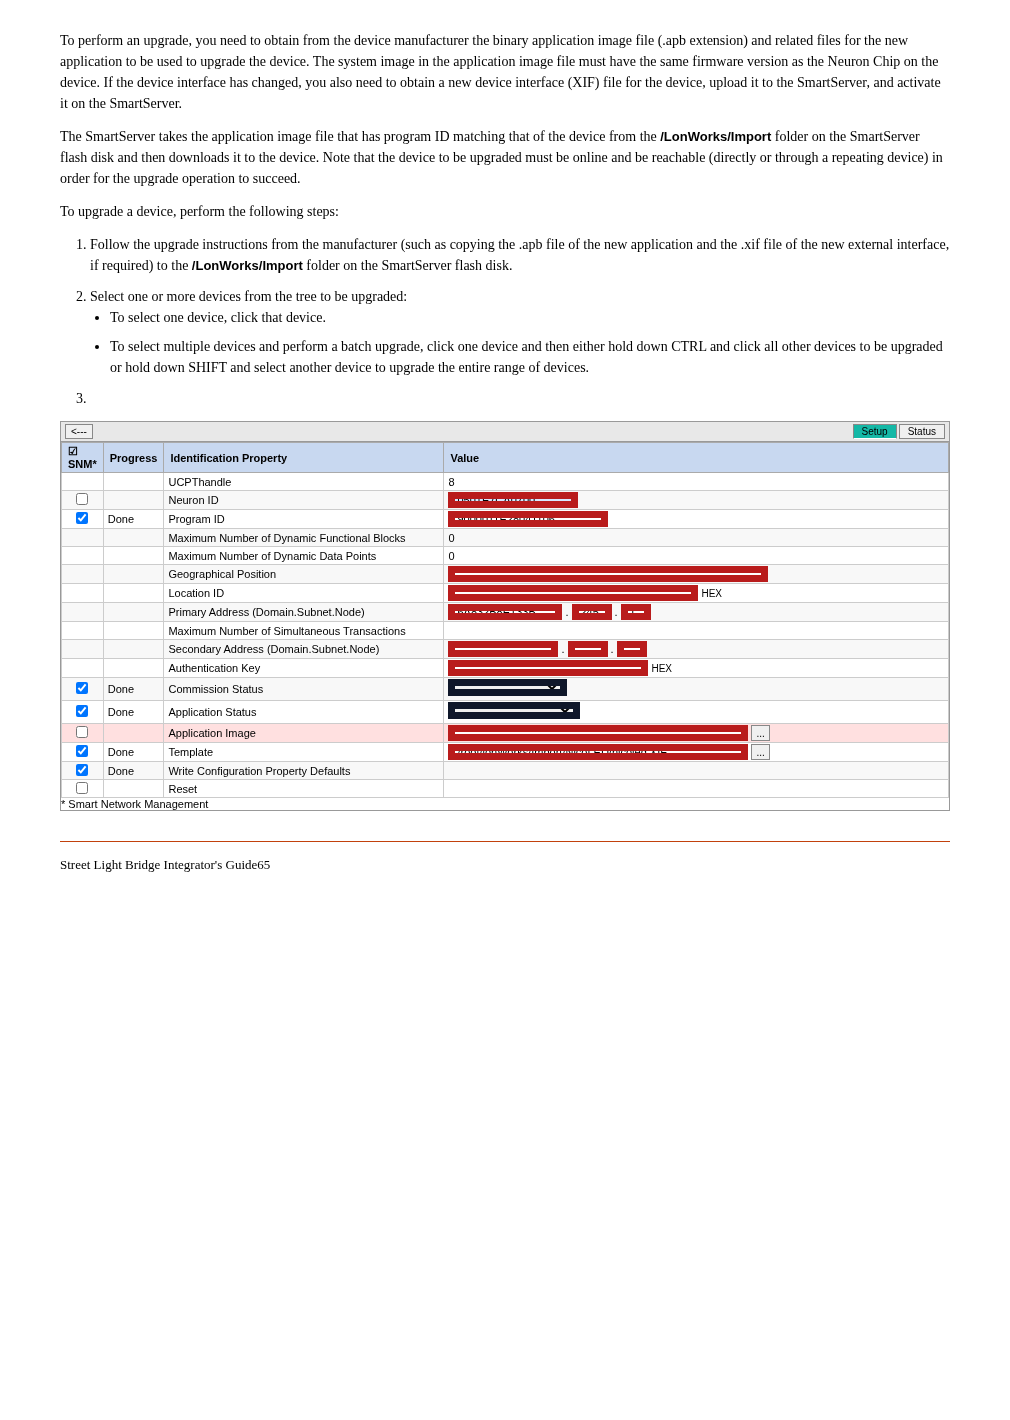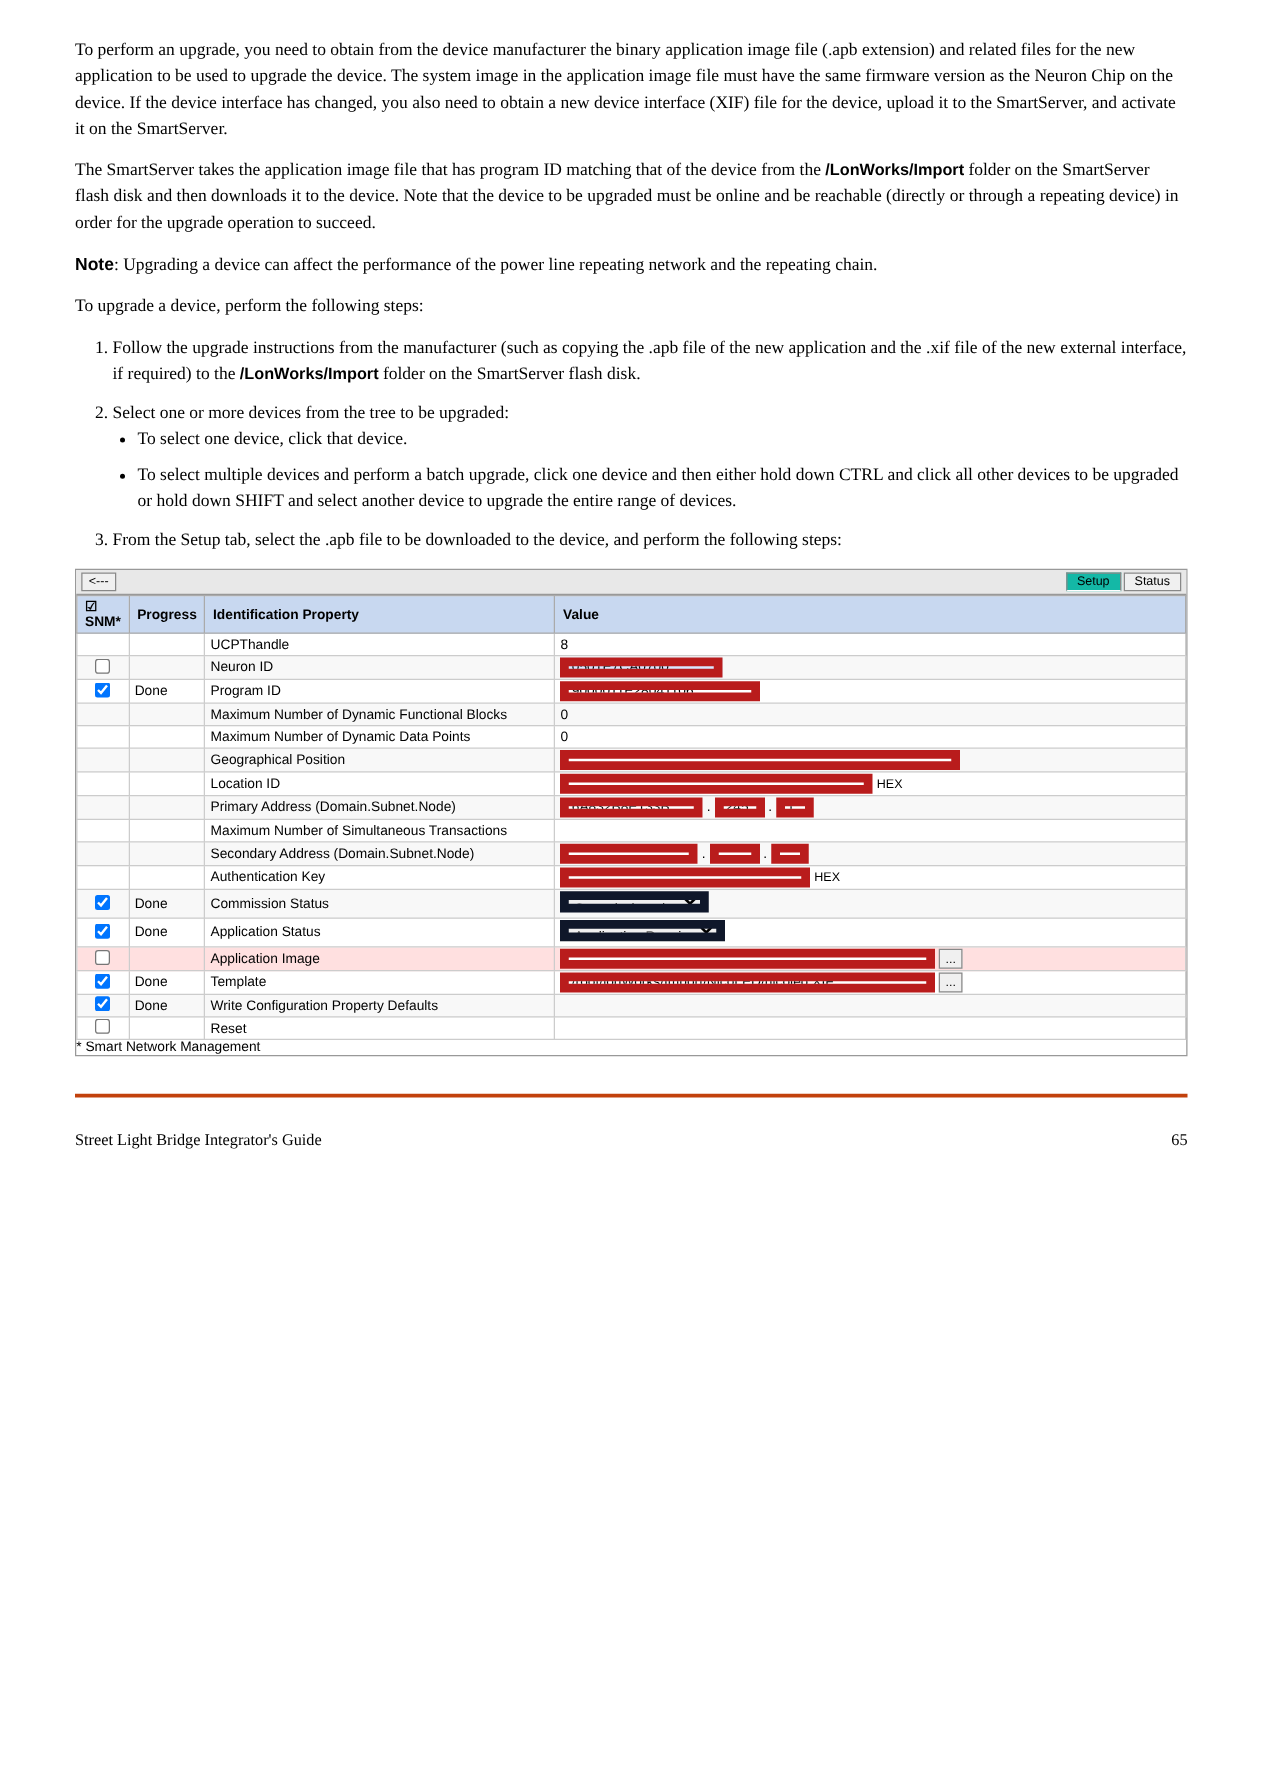--- a/index.html
+++ b/index.html
@@ -155,24 +155,23 @@
     .small-btn {
       font-size: 10px;
       padding: 0 4px;
       border: 1px solid #888;
       background: #f0f0f0;
       height: 16px;
       cursor: pointer;
     }
     .footer-bar {
       display: flex;
-      justify-content: space-between;
-      padding-top: 26px;
+      padding-top: 15px;
       font-size: 13px;
-      border-top: 3px solid #c2410c;
+      border-top: 1px solid #c2410c;
       margin-top: 30px;
     }
     .footer-note {
       font-size: 11px;
       font-family: Liberation Sans, sans-serif;
     }
     .checkbox-cell {
       text-align: center;
     }
     input[type="checkbox"] {
@@ -184,39 +183,35 @@
 <body>
 
 <div class="content-area">
 
   <p>To perform an upgrade, you need to obtain from the device manufacturer the binary application image file (.apb extension) and related files for the new application to be used to upgrade the device.  The system image in the application image file must have the same firmware version as the Neuron Chip on the device.  If the device interface has changed, you also need to obtain a new device interface (XIF) file for the device, upload it to the SmartServer, and activate it on the SmartServer.</p>
 
   <p>
     <span>The SmartServer takes the application image file that has program ID matching that of the device from the </span><span class="bold-mono">/LonWorks/Import</span><span> folder on the SmartServer flash disk and then downloads it to the device.  Note that the device to be upgraded must be online and be reachable (directly or through a repeating device) in order for the upgrade operation to succeed.</span>
   </p>
 
-  <p>
-    <span class="note-label">Note</span><span>:  Upgrading a device can affect the performance of the power line repeating network and the repeating chain.</span>
-  </p>
 
   <p>To upgrade a device, perform the following steps:</p>
 
   <ol>
     <li>
       <span>Follow the upgrade instructions from the manufacturer (such as copying the .apb file of the new application and the .xif file of the new external interface, if required) to the </span><span class="bold-mono">/LonWorks/Import</span><span> folder on the SmartServer flash disk.</span>
     </li>
     <li>
       <span>Select one or more devices from the tree to be upgraded:</span>
       <ul>
         <li>To select one device, click that device.</li>
         <li>To select multiple devices and perform a batch upgrade, click one device and then either hold down CTRL and click all other devices to be upgraded or hold down SHIFT and select another device to upgrade the entire range of devices.</li>
       </ul>
     </li>
     <li>
-      <span>From the Setup tab, select the .apb file to be downloaded to the device, and perform the following steps:</span>
     </li>
   </ol>
 
   <div class="form-container">
     <div class="form-toolbar">
       <div class="form-toolbar-left">
         <button class="form-toolbar-btn">&lt;---</button>
       </div>
       <div class="form-toolbar-right">
         <button class="tab-btn active">Setup</button>

